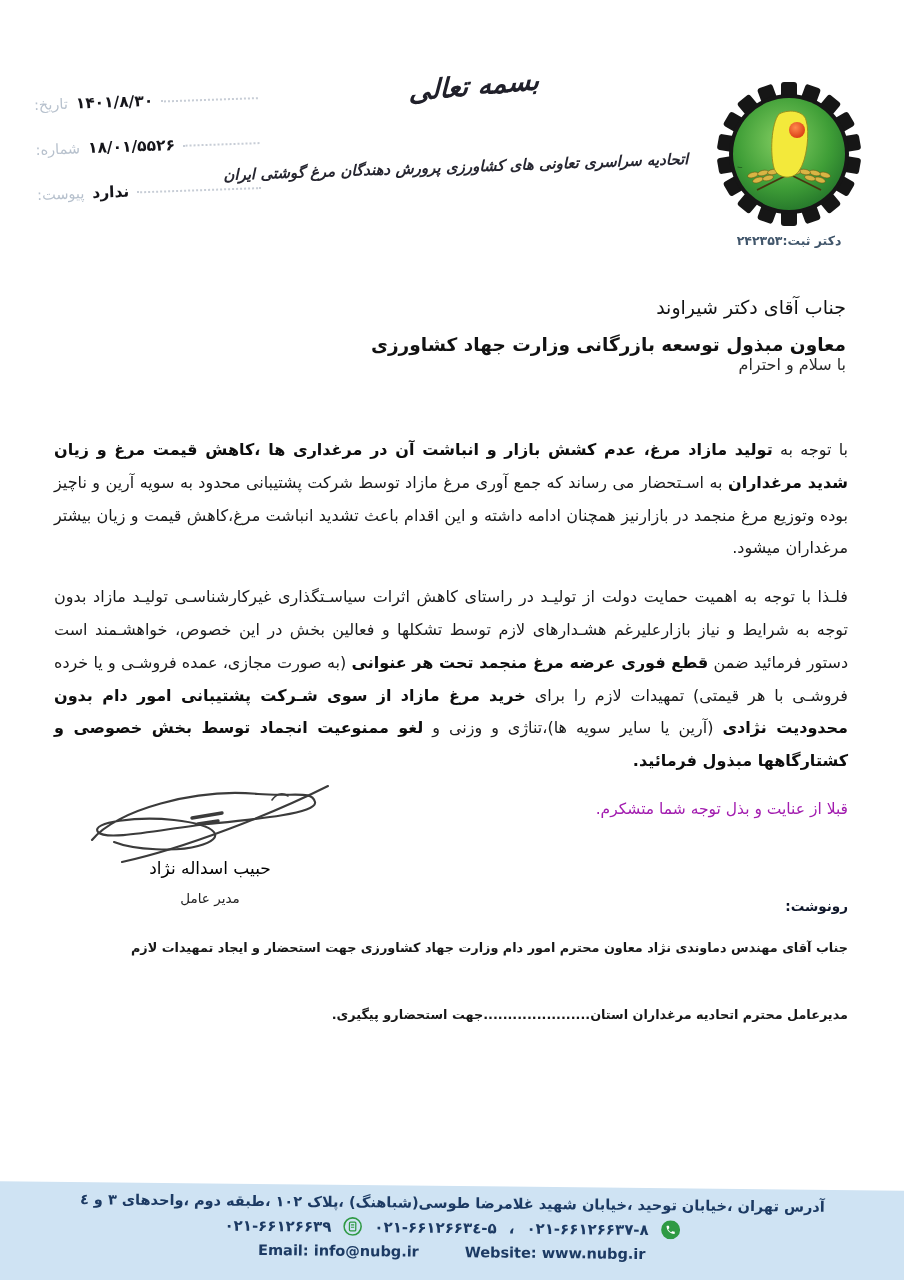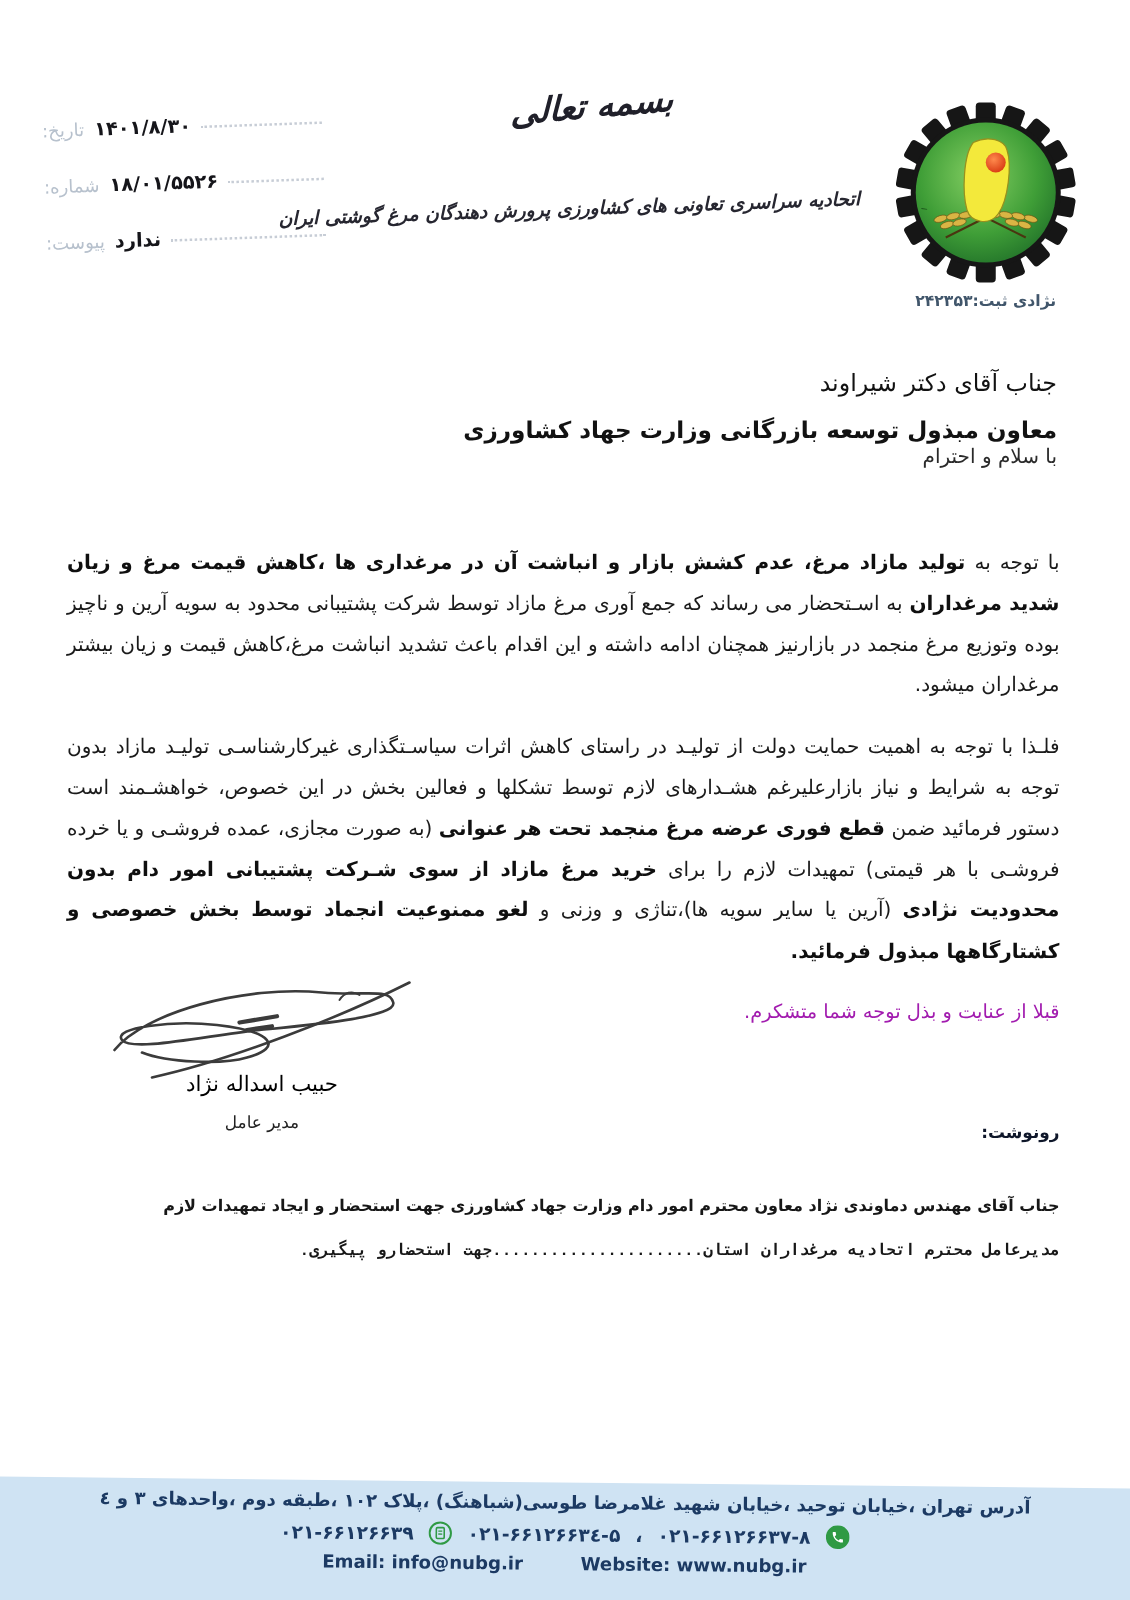--- a/index.html
+++ b/index.html
@@ -39,22 +39,22 @@
   .closing{text-align:right;font-size:15.5px;margin-top:10px;color:#a21caf;}
 
   
   .sig-block{position:absolute;left:70px;top:778px;width:280px;text-align:center;}
   .sig-name{font-size:17px;color:#000000;margin-top:-20px;}
   .sig-title{font-size:13.5px;color:#222;margin-top:12px;}
 
   
   .cc-block{position:absolute;right:56px;left:54px;top:898px;direction:rtl;text-align:right;}
   .cc-label{font-size:13.5px;font-weight:700;color:#0f172a;}
-  .cc-item1{font-size:12.8px;font-weight:700;color:#171717;margin-top:44px;}
-  .cc-item2{font-size:12.8px;font-weight:700;color:#171717;margin-top:20px;font-family:Liberation Mono, monospace;}
+  .cc-item1{font-size:12.8px;font-weight:700;color:#171717;margin-top:26px;}
+  .cc-item2{font-size:12.8px;font-weight:700;color:#171717;margin-top:52px;}
 
   
   .footer{position:absolute;left:-14px;right:-14px;bottom:-10px;height:104px;
           background:#cfe3f3;transform:rotate(0.6deg);padding-top:9px;box-sizing:border-box;}
   .footer-inner{direction:rtl;text-align:center;color:#1c3a63;}
   .footer-address{font-size:14.5px;font-weight:700;}
   .footer-phones{display:flex;direction:rtl;justify-content:center;align-items:center;
                  gap:12px;margin-top:7px;font-size:15px;font-weight:700;}
   .phone-num{direction:ltr;unicode-bidi:isolate;white-space:nowrap;}
   .footer-contact{direction:ltr;display:flex;justify-content:center;gap:46px;
@@ -140,21 +140,21 @@
           <ellipse cx="106" cy="93" rx="5.5" ry="2.6" transform="rotate(14,106,93)"></ellipse>
           <ellipse cx="96" cy="92" rx="5.5" ry="2.6" transform="rotate(10,96,92)"></ellipse>
           <ellipse cx="86" cy="91.5" rx="5.5" ry="2.6" transform="rotate(6,86,91.5)"></ellipse>
           <ellipse cx="111" cy="100" rx="5.5" ry="2.6" transform="rotate(18,111,100)"></ellipse>
           <ellipse cx="101" cy="98" rx="5.5" ry="2.6" transform="rotate(14,101,98)"></ellipse>
         </g>
       </g>
       <path d="M 70 34 C 82 28 95 32 97 40 C 101 52 98 80 90 91 C 83 101 68 98 65 88 C 61 74 62 44 70 34 Z" fill="#f3e93b" stroke="#97911e" stroke-width="1"></path>
       <circle cx="88" cy="50" r="8" fill="url(#rg)"></circle>
     </svg>
-    <div class="logo-reg">نژادی ثبت:۲۴۲۳۵۳</div>
+    <div class="logo-reg">دکتر ثبت:۲۴۲۳۵۳</div>
   </div>
 
   <div class="recipient">
     <div class="recipient-line1">جناب آقای دکتر شیراوند</div>
     <div class="recipient-line2">معاون مبذول توسعه بازرگانی وزارت جهاد کشاورزی</div>
     <div class="salutation">با سلام و احترام</div>
   </div>
 
   <div class="letter-body">
     <p><span>با توجه به </span><b>تولید مازاد مرغ، عدم کشش بازار و انباشت آن در مرغداری ها ،کاهش قیمت مرغ و زیان شدید مرغداران</b><span> به اسـتحضار می رساند که جمع آوری مرغ مازاد توسط شرکت پشتیبانی محدود به سویه آرین و ناچیز بوده وتوزیع مرغ منجمد در بازارنیز همچنان ادامه داشته و این اقدام باعث تشدید انباشت مرغ،کاهش قیمت و زیان بیشتر مرغداران میشود.</span></p>

